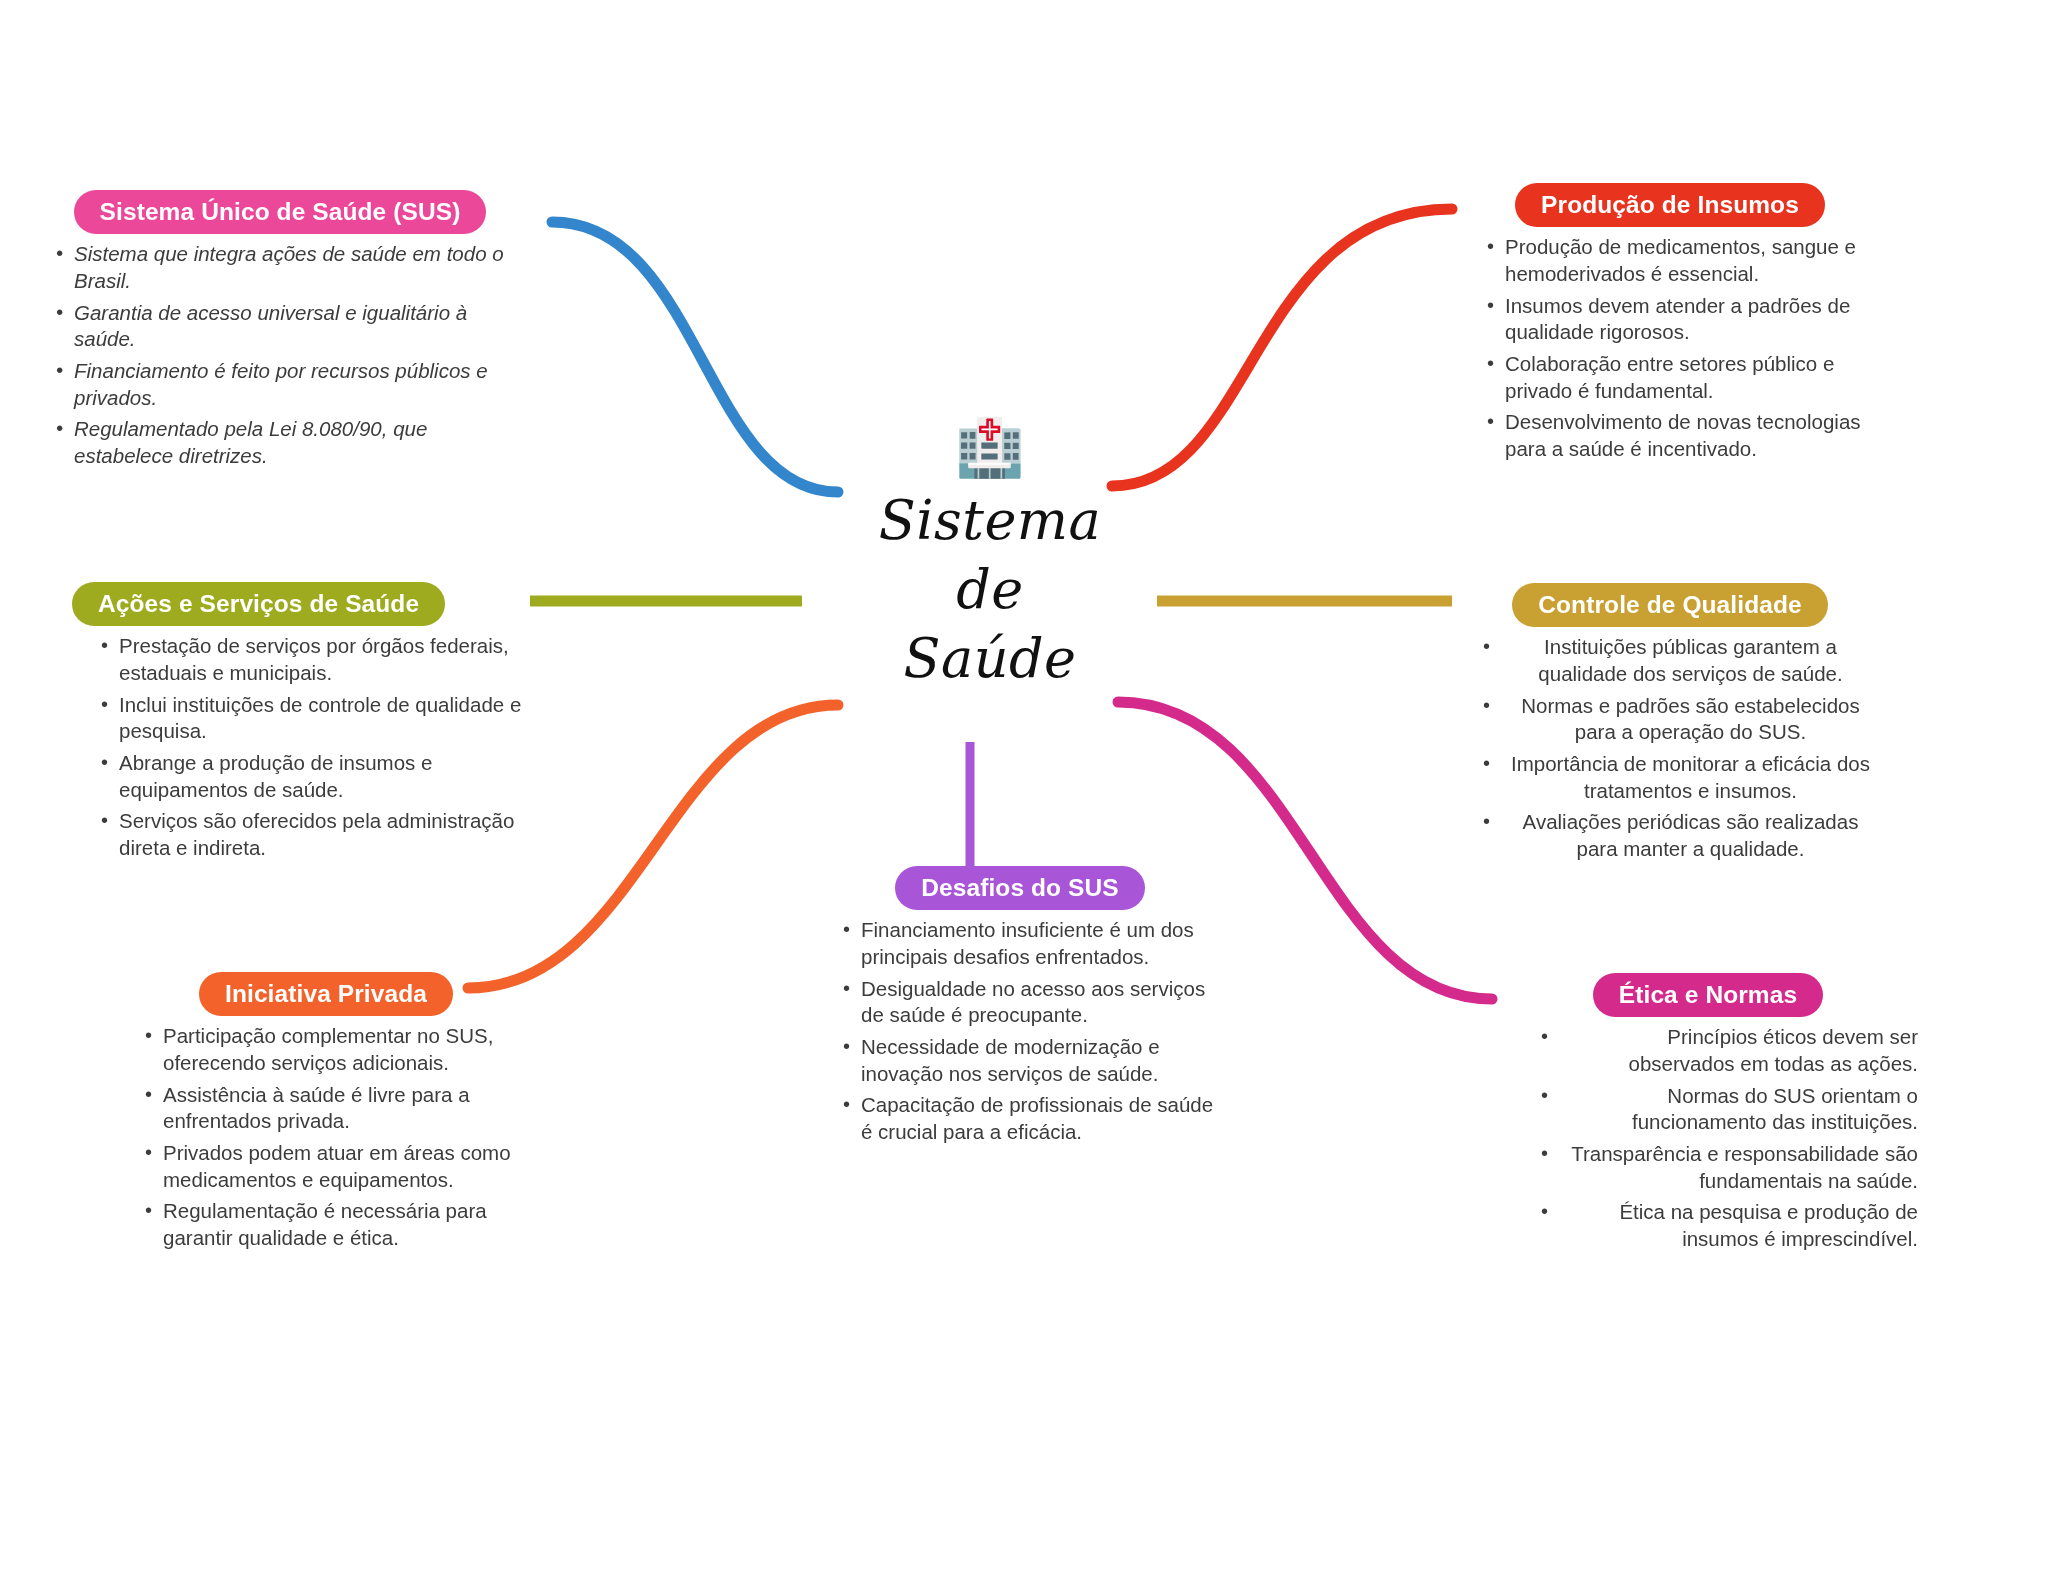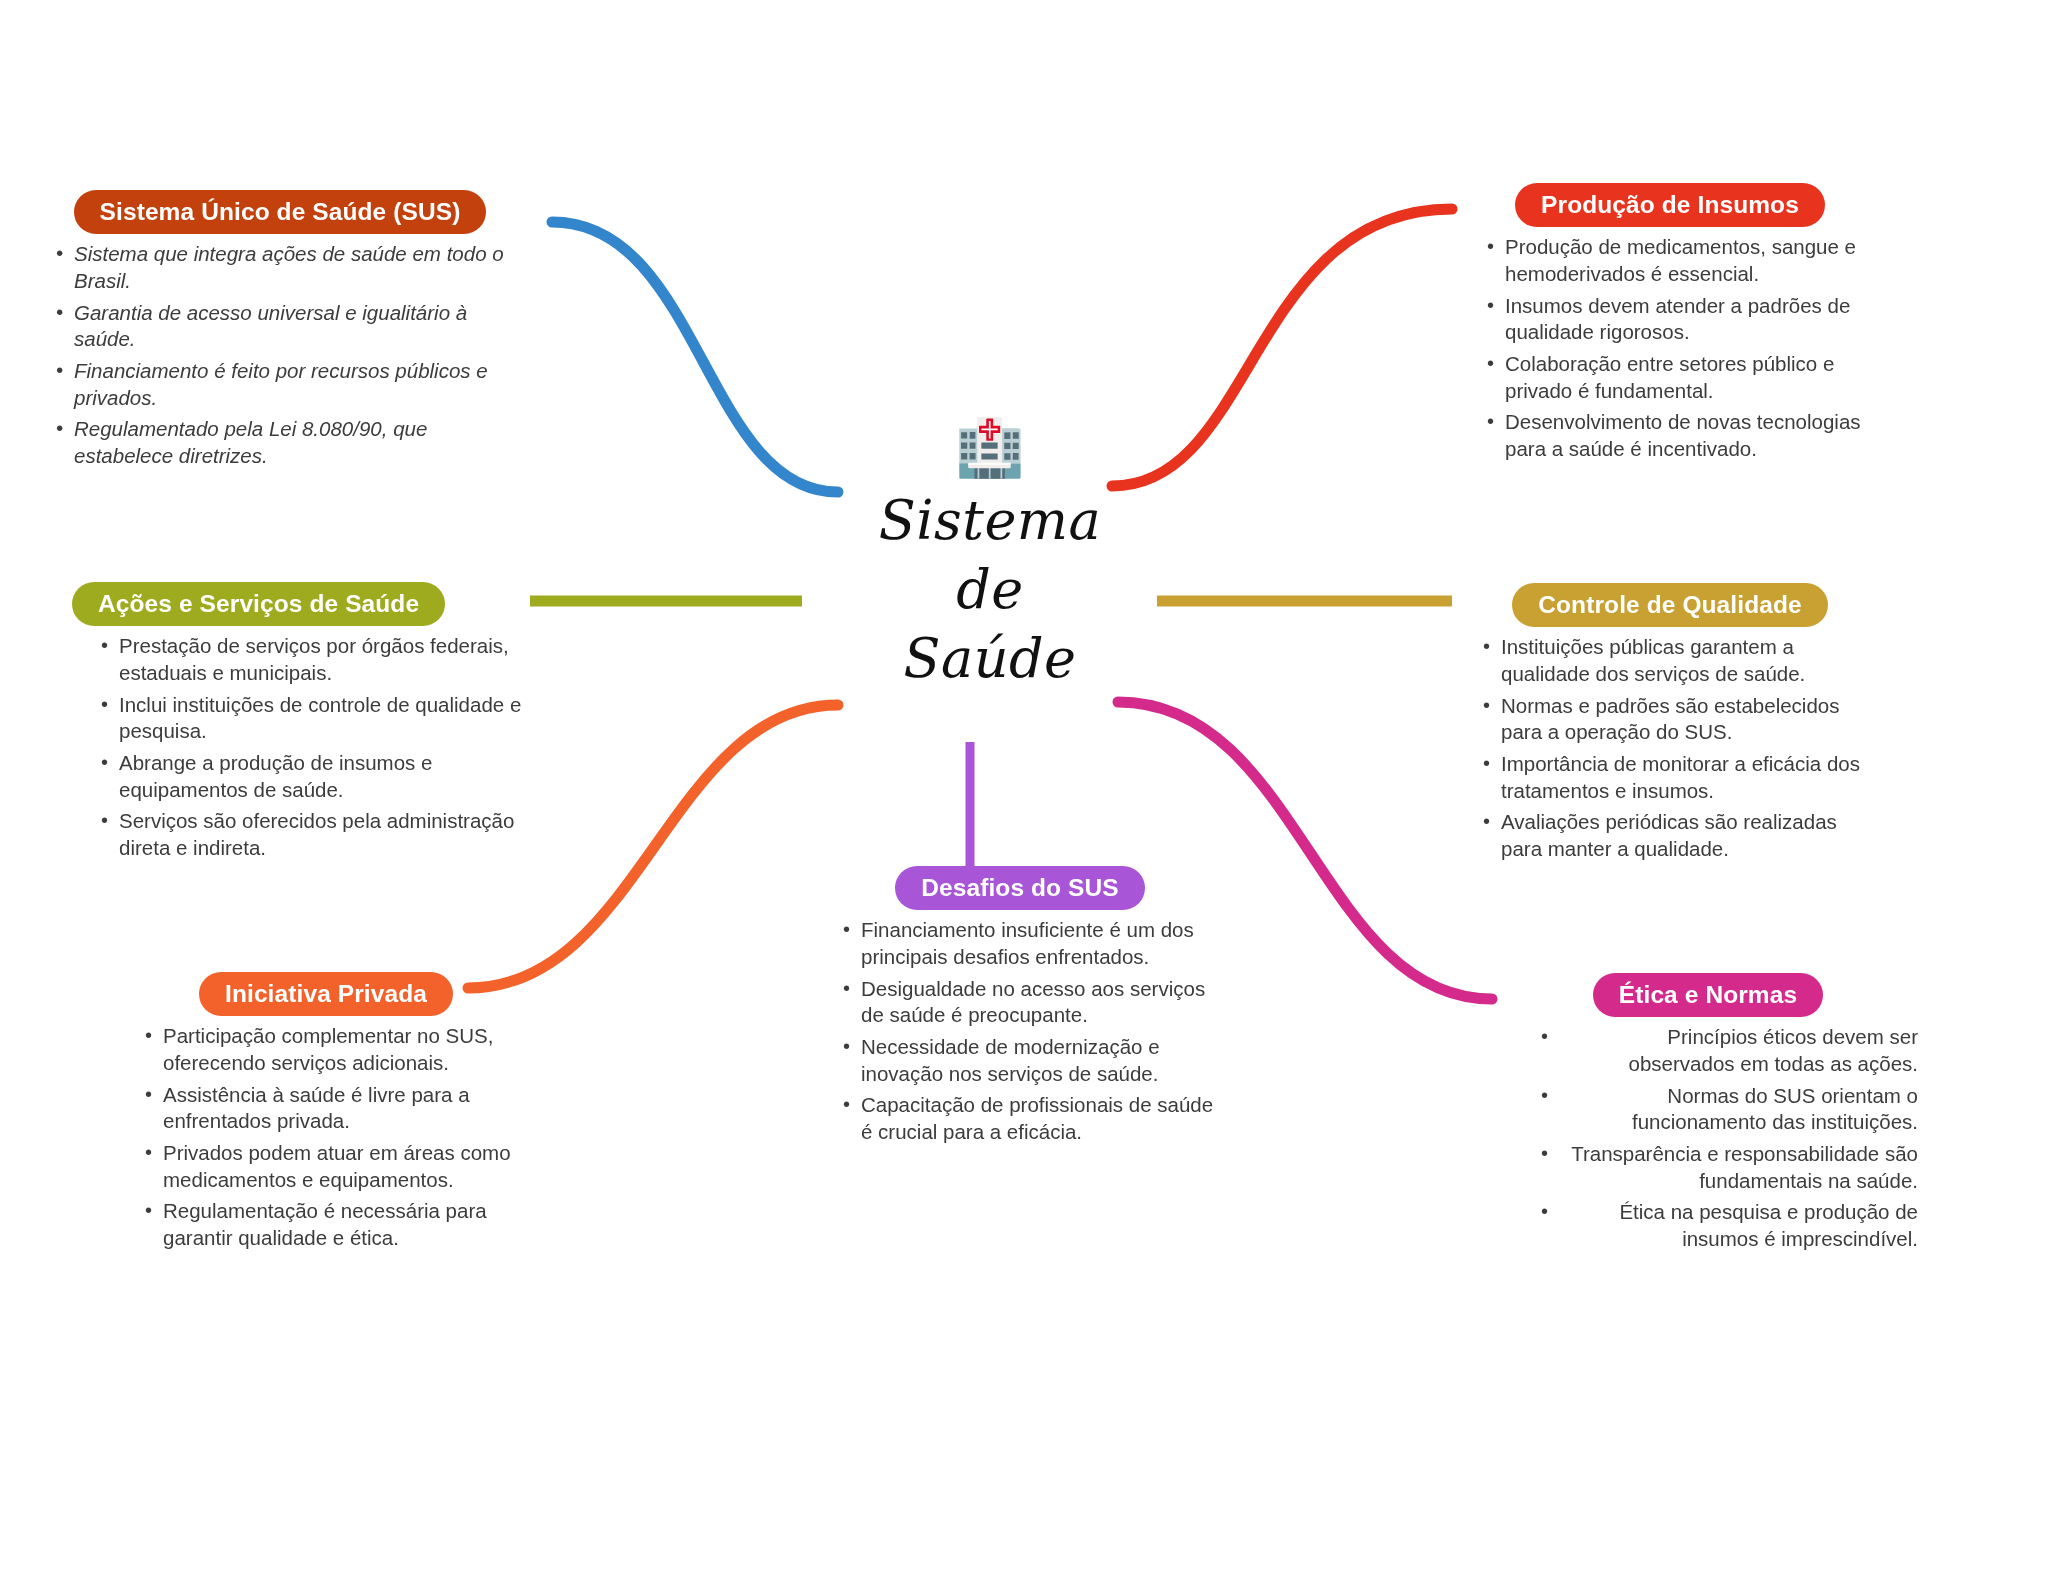--- a/index.html
+++ b/index.html
@@ -100,21 +100,21 @@
   #b-privada  { left: 116px;  top: 972px;  width: 420px; }
   #b-insumos  { left: 1460px; top: 183px;  width: 420px; }
   #b-qual     { left: 1460px; top: 583px;  width: 420px; }
   #b-etica    { left: 1498px; top: 973px;  width: 420px; }
   #b-desaf    { left: 820px;  top: 866px;  width: 400px; }
 
   #b-sus     .bullets { margin-left: 10px; font-style: italic; }
   #b-acoes   .bullets { margin-left: 28px; }
   #b-privada .bullets { margin-left: 28px; }
   #b-insumos .bullets { margin-left: 26px; }
-  #b-qual    .bullets { margin-left: 22px; }
+  #b-qual    .bullets { margin-left: 22px; text-align: center; }
   #b-etica   .bullets { margin-left: 42px; text-align: right; }
   #b-desaf   .bullets { margin-left: 22px; }
 </style>
 </head>
 <body>
 
 <div id="canvas">
 
   <svg id="connectors" viewBox="0 0 2048 1569" width="2048" height="1569" xmlns="http://www.w3.org/2000/svg">
 
@@ -136,21 +136,21 @@
 
   <div class="center-node">
     <span class="center-icon">🏥</span>
     <div class="center-title">Sistema
 de
 Saúde</div>
   </div>
 
   <div class="branch" id="b-sus">
     <div class="pill-row center">
-      <div class="pill" style="background-color: #c2410c;">Sistema Único de Saúde (SUS)</div>
+      <div class="pill" style="background-color: #ec4899;">Sistema Único de Saúde (SUS)</div>
     </div>
     <ul class="bullets">
       <li>Sistema que integra ações de saúde em todo o Brasil.</li>
       <li>Garantia de acesso universal e igualitário à saúde.</li>
       <li>Financiamento é feito por recursos públicos e privados.</li>
       <li>Regulamentado pela Lei 8.080/90, que estabelece diretrizes.</li>
     </ul>
   </div>
 
   <div class="branch" id="b-insumos">

